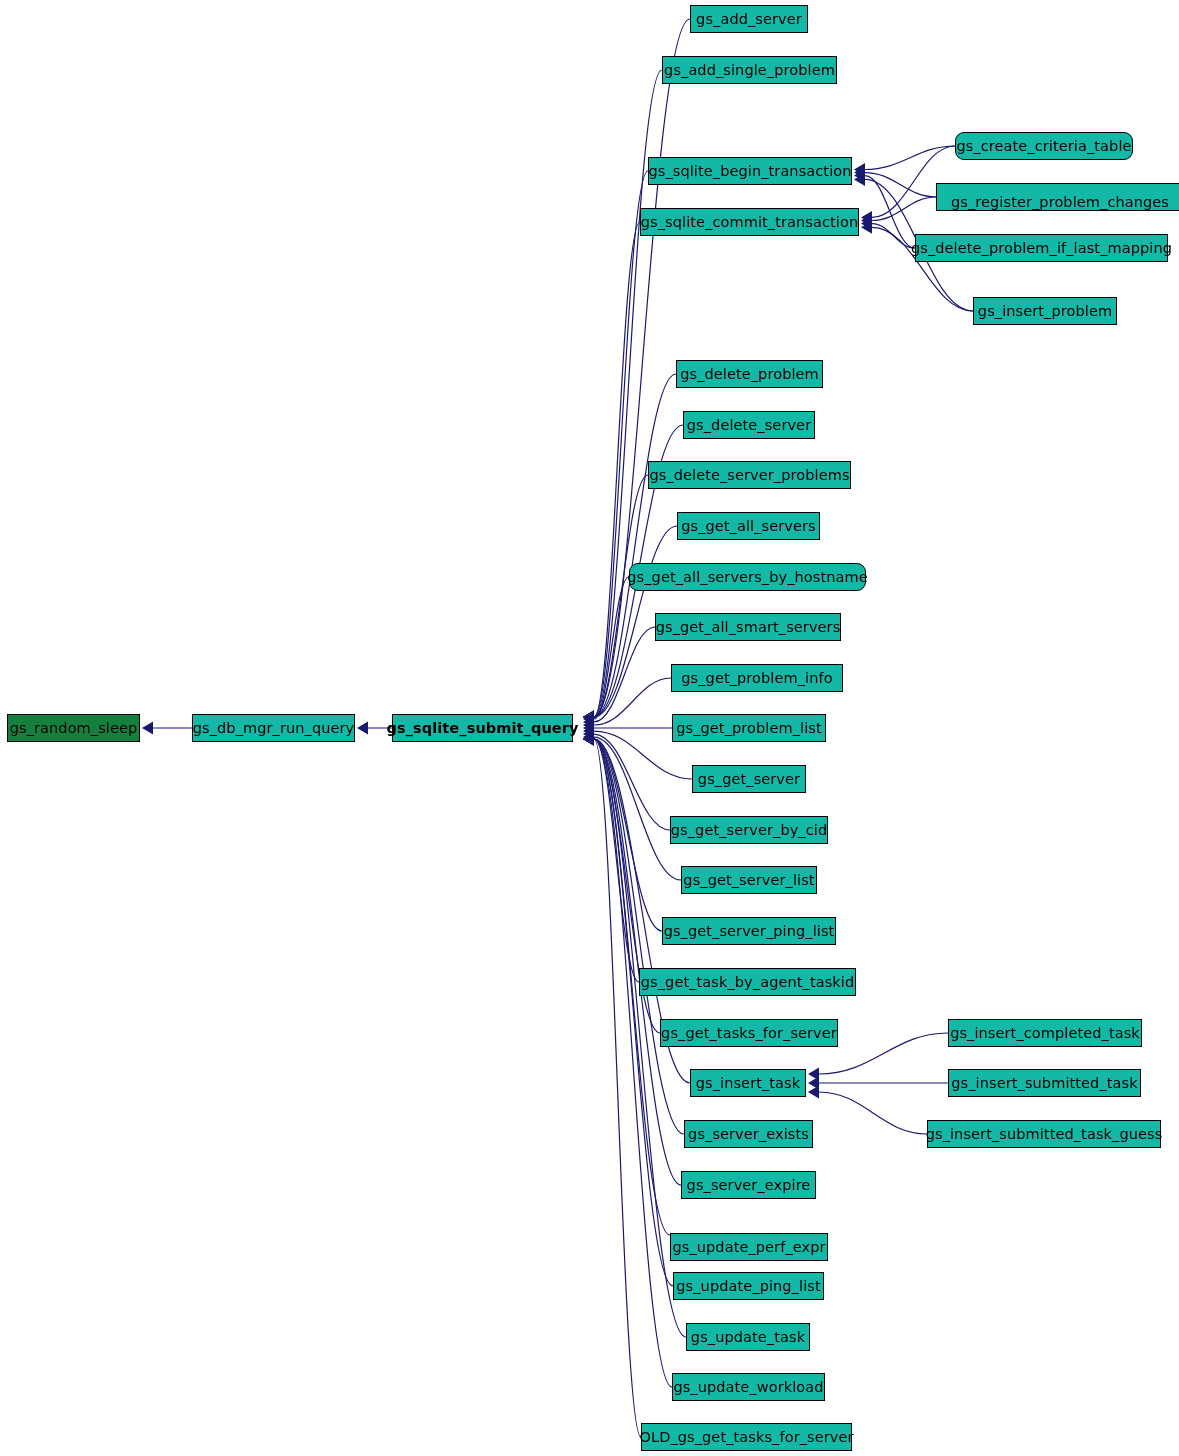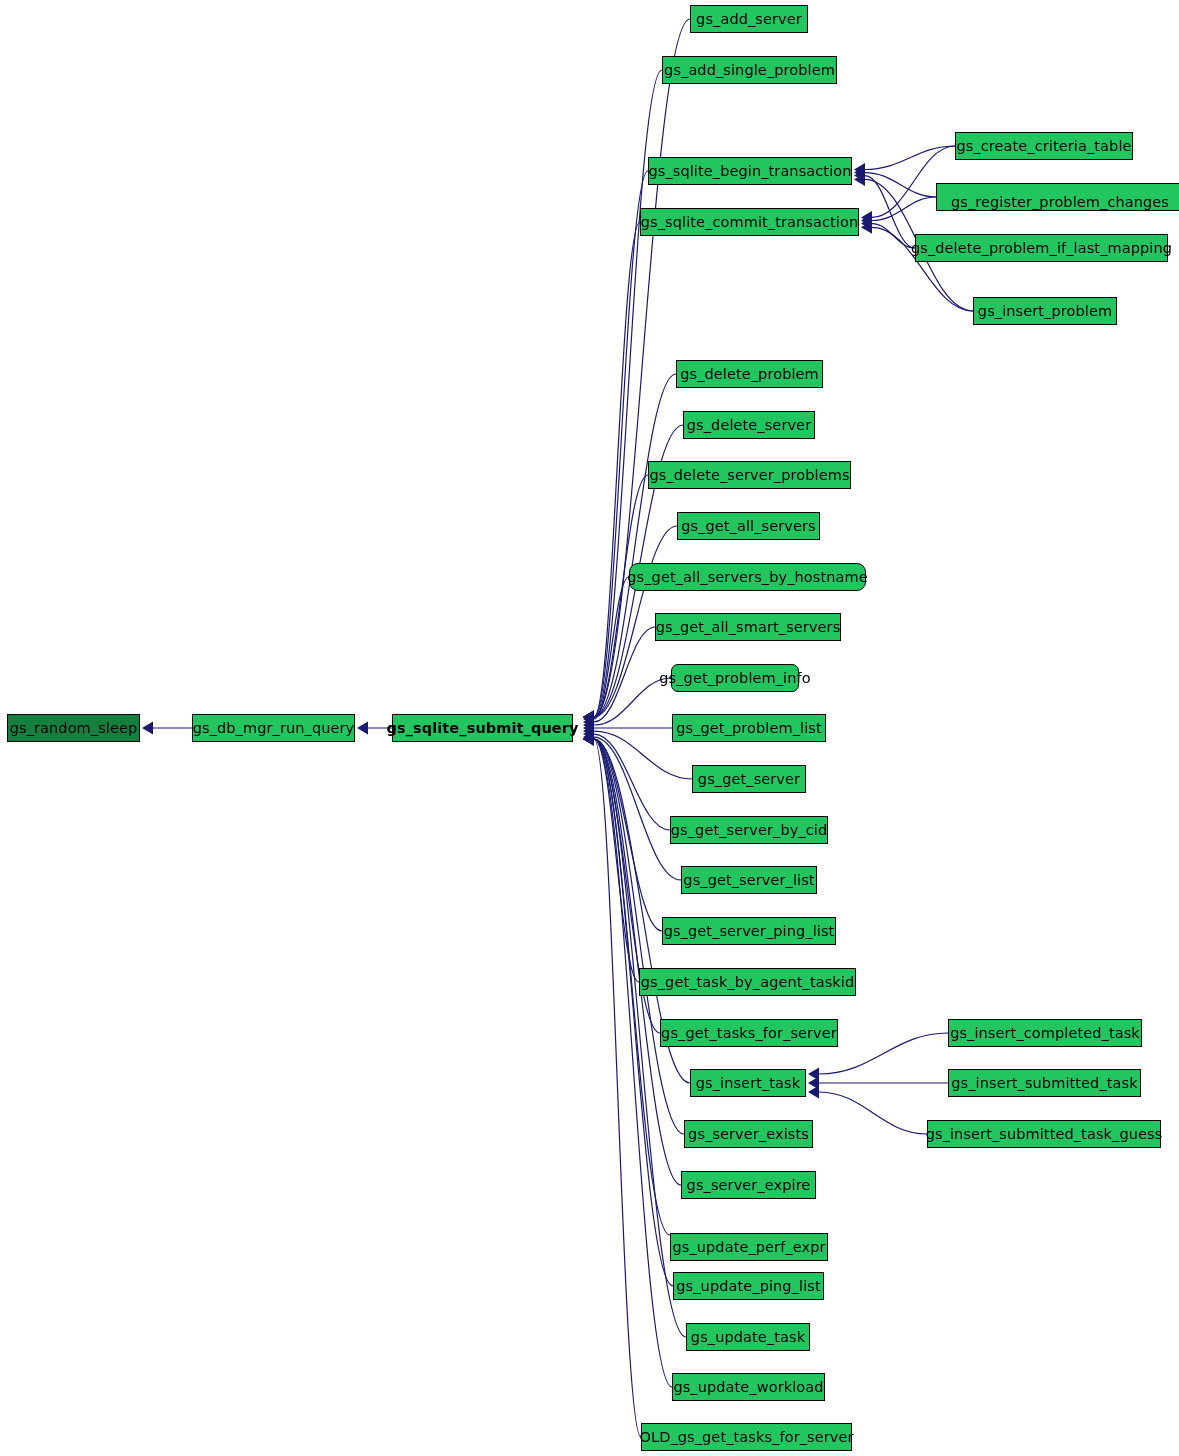--- a/index.html
+++ b/index.html
@@ -1,19 +1,19 @@
 <!DOCTYPE html>
 <html><head>
 <meta charset="utf-8">
 <style>
   html,body{margin:0;padding:0;background:#ffffff;}
   #canvas{position:relative;width:1179px;height:1456px;overflow:hidden;
           font-family:"DejaVu Sans","Liberation Sans",sans-serif;background:#fff;}
   svg.edges{position:absolute;left:0;top:0;width:1179px;height:1456px;pointer-events:none;}
-  .node{position:absolute;box-sizing:border-box;border:1px solid #000;background:#22c55e;
+  .node{position:absolute;box-sizing:border-box;border:1px solid #000;background:#14b8a6;
         display:flex;align-items:center;justify-content:center;height:28px;
         font-size:14.5px;color:#000;white-space:nowrap;letter-spacing:0.1px;}
   .node.root{background:#15803d;border-color:#000;}
 </style>
 </head>
 <body>
 
 <div id="canvas">
   <svg class="edges" id="edge-layer" viewBox="0 0 1179 1456" xmlns="http://www.w3.org/2000/svg">
       <path d="M192,728 C175.62,728 169.38,728 153,728" fill="none" stroke="#191970" stroke-width="1.2"></path>
@@ -128,21 +128,21 @@
       </div>
       <div class="node" style="left: 677px; top: 512px; width: 143px;">
         <span>gs_get_all_servers</span>
       </div>
       <div class="node" style="left: 629px; top: 563px; width: 237px; border-radius: 9px;">
         <span>gs_get_all_servers_by_hostname</span>
       </div>
       <div class="node" style="left: 655px; top: 613px; width: 186px;">
         <span>gs_get_all_smart_servers</span>
       </div>
-      <div class="node" style="left: 671px; top: 664px; width: 128px; border-radius: 7px;">
+      <div class="node" style="left: 671px; top: 664px; width: 172px;">
         <span>gs_get_problem_info</span>
       </div>
       <div class="node" style="left: 672px; top: 714px; width: 154px;">
         <span>gs_get_problem_list</span>
       </div>
       <div class="node" style="left: 692px; top: 765px; width: 114px;">
         <span>gs_get_server</span>
       </div>
       <div class="node" style="left: 670px; top: 816px; width: 158px;">
         <span>gs_get_server_by_cid</span>
@@ -176,21 +176,21 @@
       </div>
       <div class="node" style="left: 686px; top: 1323px; width: 124px;">
         <span>gs_update_task</span>
       </div>
       <div class="node" style="left: 672px; top: 1373px; width: 153px;">
         <span>gs_update_workload</span>
       </div>
       <div class="node" style="left: 641px; top: 1423px; width: 211px;">
         <span>OLD_gs_get_tasks_for_server</span>
       </div>
-      <div class="node" style="left: 955px; top: 132px; width: 178px;">
+      <div class="node" style="left: 955px; top: 132px; width: 178px; border-radius: 9px;">
         <span>gs_create_criteria_table</span>
       </div>
       <div class="node" style="left: 936px; top: 183px; width: 248px; align-items: flex-end;">
         <span>gs_register_problem_changes</span>
       </div>
       <div class="node" style="left: 915px; top: 234px; width: 253px;">
         <span>gs_delete_problem_if_last_mapping</span>
       </div>
       <div class="node" style="left: 973px; top: 297px; width: 144px;">
         <span>gs_insert_problem</span>

